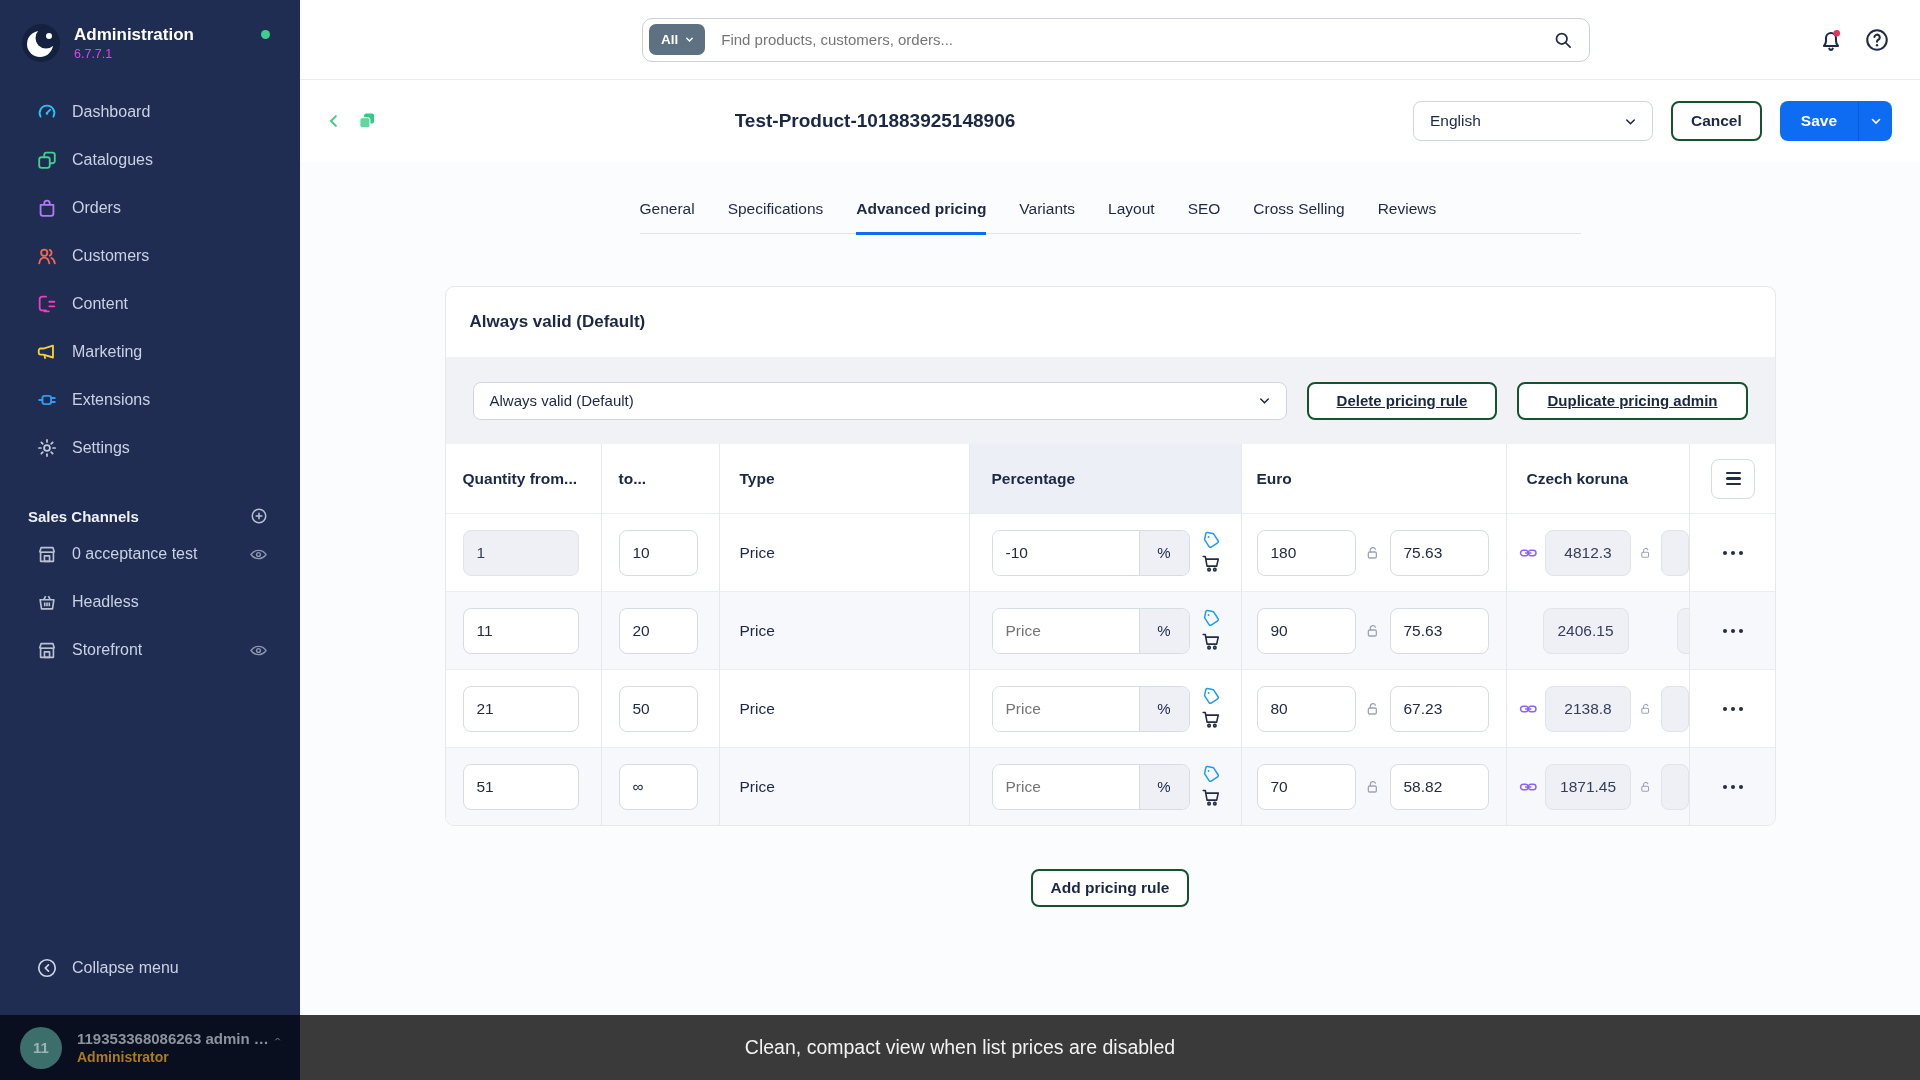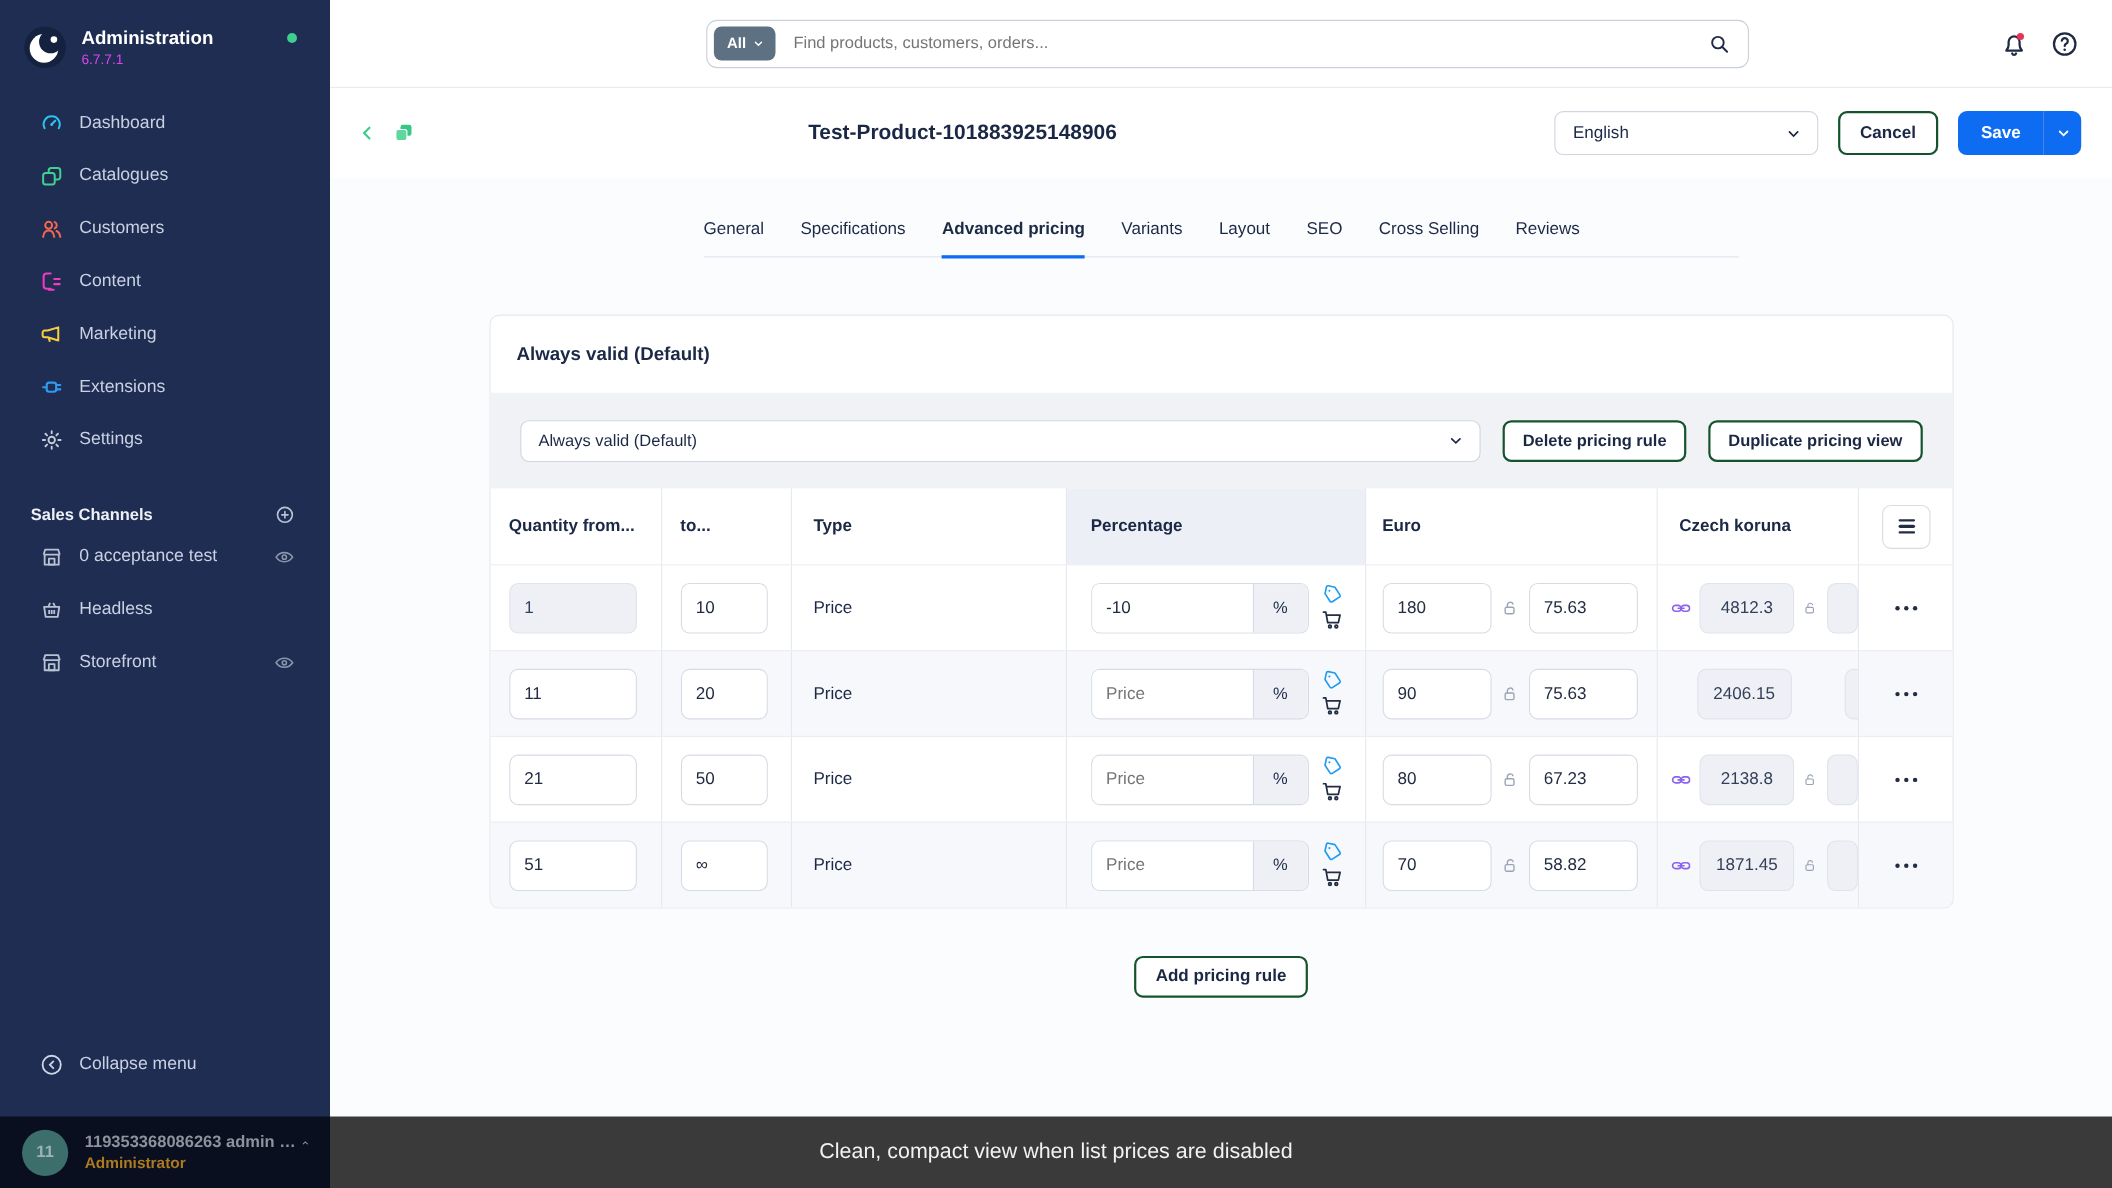--- a/index.html
+++ b/index.html
@@ -70,21 +70,21 @@
   .tab { font-size:15.5px; font-weight:500; color:#1d2a46; padding-bottom:14px; cursor:pointer; white-space:nowrap; }
   .tab.active { font-weight:bold; border-bottom:3px solid #0d6cf2; margin-bottom:-2px; }
 
   
   .card { width:1331px; margin:52px auto 0; background:#fff; border:1px solid #e5e8ec;
     border-radius:9px; overflow:hidden; }
   .card-head { height:70px; display:flex; align-items:center; padding:0 24px; }
   .card-title { font-size:17px; font-weight:bold; }
   .card-toolbar { height:87px; background:#f0f2f5; display:flex; align-items:center; padding:0 27px; gap:20px; }
   .rule-select { flex:1; height:38px; font-size:15px; }
-  .toolbar-btn { height:38px; font-size:15px; padding:0 16px; white-space:nowrap; }
+  .toolbar-btn { height:38px; font-size:15px; padding:0 28px; white-space:nowrap;text-decoration:underline; }
 
   
   .ptable { display:grid; grid-template-columns:155px 118px 250px 272px 265px 183px 88px; }
   .pc { border-left:1px solid #e5e8ee; border-top:1px solid #eaedf2; display:flex; align-items:center; }
   .pc.first { border-left:0; }
   .pc.head { border-top:0; height:69px; font-size:15.5px; font-weight:bold; color:#1b2846; }
   .pc.head.shade { background:#edeff6; }
   .pc.row { height:78px; }
   .pc.alt { background:#f7f8fc; }
   .pc.clip { overflow:hidden; position:relative; }
@@ -141,20 +141,27 @@
       <span>Dashboard</span>
     </li>
     <li class="nav-item">
       <svg viewBox="0 0 24 24" fill="none" stroke="#41d08d" stroke-width="2" stroke-linejoin="round">
         <rect x="3.5" y="9" width="11.5" height="11.5" rx="2.5"></rect>
         <path d="M9 9V6.5A2.5 2.5 0 0 1 11.5 4H18a2.5 2.5 0 0 1 2.5 2.5V13a2.5 2.5 0 0 1-2.5 2.5h-3"></path>
       </svg>
       <span>Catalogues</span>
     </li>
     <li class="nav-item">
+      <svg viewBox="0 0 24 24" fill="none" stroke="#b279f7" stroke-width="2" stroke-linejoin="round">
+        <path d="M5 8.5h14V18a2.5 2.5 0 0 1-2.5 2.5h-9A2.5 2.5 0 0 1 5 18V8.5z"></path>
+        <path d="M9 8.5V7a3 3 0 0 1 6 0v1.5"></path>
+      </svg>
+      <span>Orders</span>
+    </li>
+    <li class="nav-item">
       <svg viewBox="0 0 24 24" fill="none" stroke="#f7664f" stroke-width="2" stroke-linecap="round">
         <circle cx="9" cy="8.5" r="3.4"></circle>
           <path d="M3.5 20c.6-4 2.9-6.2 5.5-6.2S13.9 16 14.5 20"></path>
         <path d="M15 5.4a3.4 3.4 0 0 1 0 6.2"></path>
           <path d="M16.8 14.2c2 .8 3.2 2.7 3.7 5.8"></path>
       </svg>
       <span>Customers</span>
     </li>
     <li class="nav-item">
       <svg viewBox="0 0 24 24" fill="none" stroke="#f23bc0" stroke-width="2" stroke-linecap="round">
@@ -328,21 +335,21 @@
       <div class="card-title">Always valid (Default)</div>
     </div>
     <div class="card-toolbar">
       <div class="select rule-select">
         <span class="sel-val">Always valid (Default)</span>
         <svg width="15" height="15" viewBox="0 0 24 24" fill="none" stroke="#1a2745" stroke-width="2.4" stroke-linecap="round">
             <path d="M6 9.5l6 6 6-6"></path>
           </svg>
       </div>
       <button class="btn toolbar-btn">Delete pricing rule</button>
-      <button class="btn toolbar-btn">Duplicate pricing view</button>
+      <button class="btn toolbar-btn">Duplicate pricing admin</button>
     </div>
 
     <div class="ptable">
 
       <div class="pc head first" style="padding-left:17px">Quantity from...</div>
       <div class="pc head" style="padding-left:17px">to...</div>
       <div class="pc head" style="padding-left:20px">Type</div>
       <div class="pc head shade" style="padding-left:22px">Percentage</div>
       <div class="pc head" style="padding-left:15px">Euro</div>
       <div class="pc head" style="padding-left:20px">Czech koruna</div>

